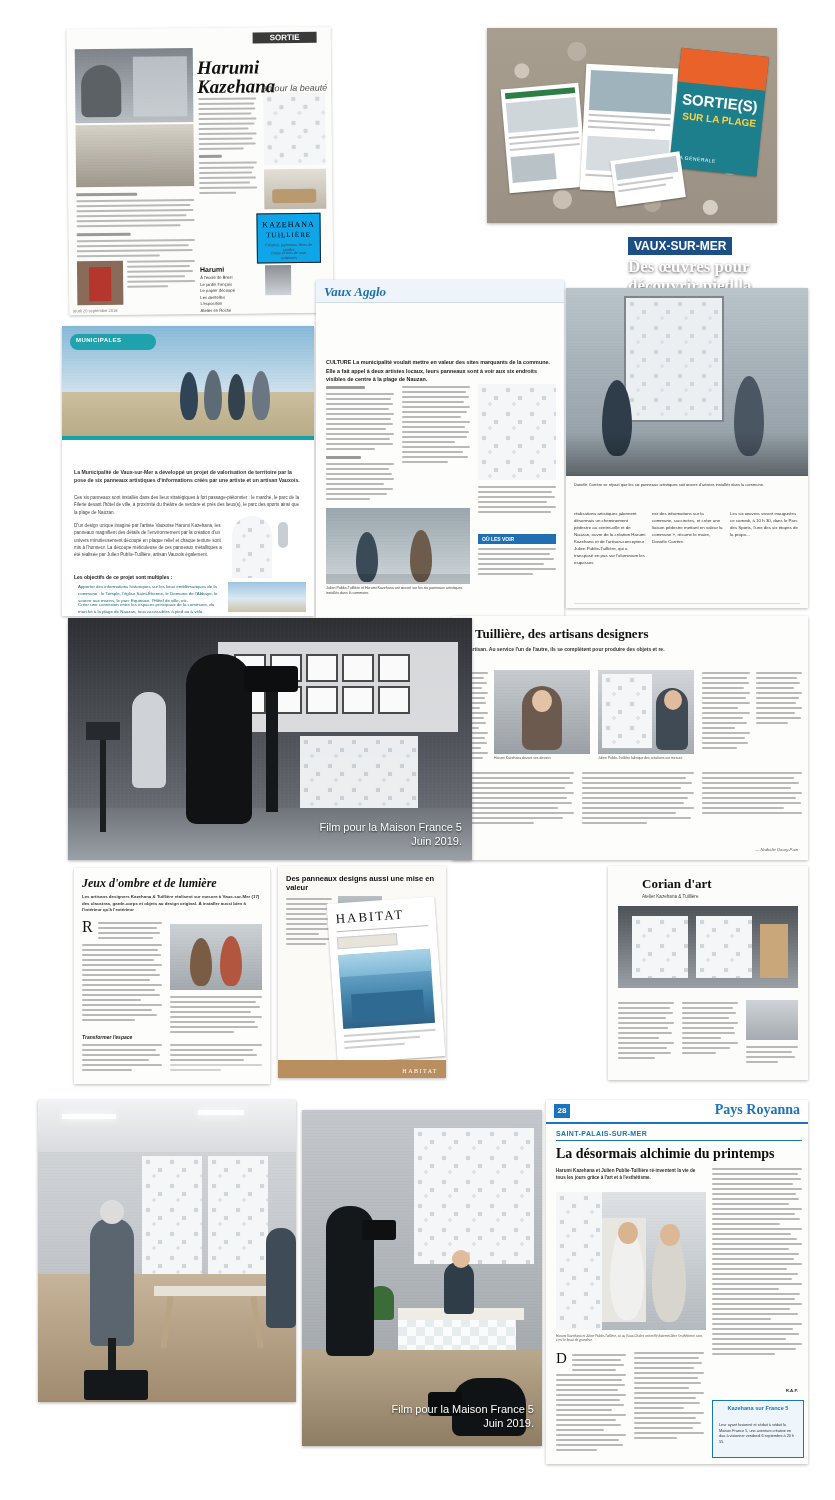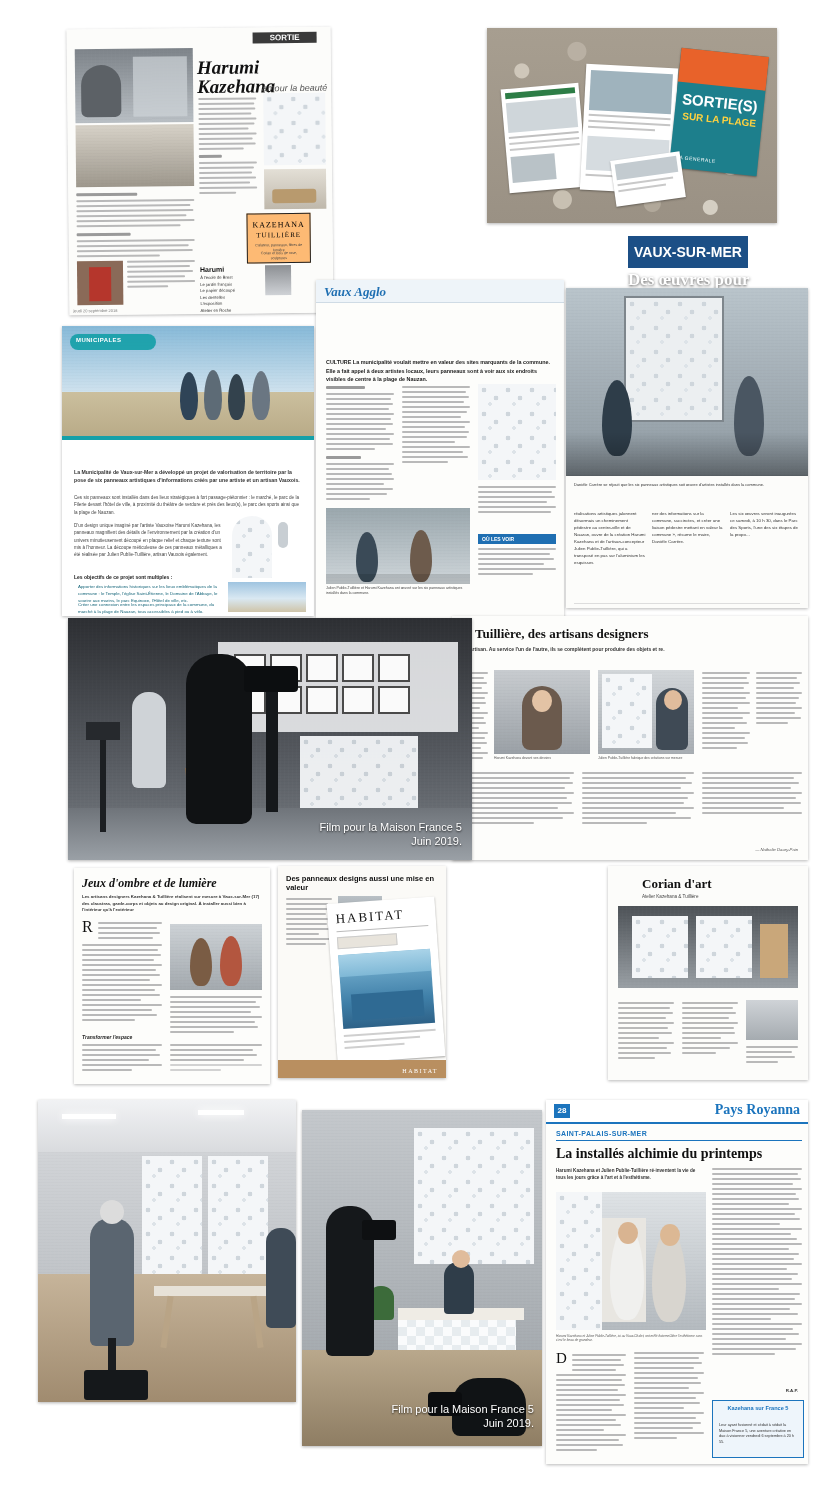--- a/index.html
+++ b/index.html
@@ -125,21 +125,21 @@
       <div class="ln" style="width:88%"></div>
         <div class="ln" style="width:100%"></div>
       <div class="ln" style="width:64%"></div>
     </div>
 
     <div class="imgbox pattern-lace" style="left:196px;top:66px;width:62px;height:72px;"></div>
     <div class="imgbox" style="left:196px;top:142px;width:62px;height:40px;background:linear-gradient(#e3dfd6,#bfb8ab);">
       <div style="position:absolute;left:8px;top:20px;width:44px;height:14px;background:#b89a6e;border-radius:3px;"></div>
     </div>
 
-    <div style="position:absolute;left:178px;top:186px;width:62px;height:48px;border:1px solid #222;background:#fdba74;">
+    <div style="position:absolute;left:188px;top:186px;width:62px;height:48px;border:1px solid #222;background:#0ea5e9;">
       <div style="position:absolute;left:0;top:6px;width:100%;text-align:center;font-family:'Liberation Serif',serif;font-size:8px;letter-spacing:1px;">KAZEHANA</div>
       <div style="position:absolute;left:0;top:17px;width:100%;text-align:center;font-family:'Liberation Serif',serif;font-size:7px;letter-spacing:1px;">TUILLIÈRE</div>
       <div style="position:absolute;left:6px;top:29px;width:50px;font-size:3.6px;color:#444;line-height:1.5;text-align:center;">Créateur, panneaux, filtres de lumière</div>
       <div style="position:absolute;left:6px;top:37px;width:50px;font-size:3.6px;color:#444;line-height:1.5;text-align:center;">Corian et bois de rose, sculptures</div>
     </div>
 
     <div style="position:absolute;left:131px;top:238px;width:60px;">
       <div style="font-size:7px;font-weight:bold;color:#111;margin-bottom:2px;">Harumi</div>
       <div style="font-size:4.2px;color:#333;line-height:1.55;">
         <div>À l'école de Brest</div>
@@ -180,21 +180,21 @@
       <div style="position:absolute;left:6px;bottom:8px;font-size:5px;color:#fff;letter-spacing:.5px;">LA GÉNÉRALE</div>
     </div>
     <div class="leaf" style="left:126px;top:128px;width:70px;height:46px;transform:rotate(-8deg);">
       <div style="position:absolute;left:4px;top:4px;right:4px;height:16px;background:#c3cbd0;"></div>
       <div style="position:absolute;left:4px;top:24px;right:10px;height:2px;background:#c9c9c9;"></div>
       <div style="position:absolute;left:4px;top:30px;right:18px;height:2px;background:#c9c9c9;"></div>
     </div>
   </div>
 
   <div style="position:absolute;left:628px;top:236px;width:180px;">
-    <div class="hdbar" style="display:inline-block;font-size:14px;padding:8px 6px;background:#1c4f86;">VAUX-SUR-MER</div>
+    <div class="hdbar" style="display:inline-block;font-size:12px;padding:2px 6px;background:#1c4f86;">VAUX-SUR-MER</div>
     <div style="font-family:'Liberation Serif',serif;font-size:17px;font-weight:bold;color:#fff;line-height:1.1;margin-top:3px;text-shadow:0 1px 3px rgba(0,0,0,.7);">Des œuvres pour découvrir pied la commune</div>
   </div>
 
   <div class="clip" style="left:62px;top:326px;width:252px;height:290px;">
     <div style="position:absolute;inset:0;background:#ffffff;"></div>
 
     <div class="imgbox grad-sea" style="left:0;top:0;width:252px;height:110px;">
       <div class="noise"></div>
       <div style="position:absolute;left:0;top:66px;width:100%;height:44px;background:linear-gradient(#cbbf9e,#b9ab88);"></div>
       <div class="person" style="left:118px;top:46px;width:18px;height:48px;background:#2f4457;"></div>
@@ -655,21 +655,21 @@
   </div>
 
   <div class="clip" style="left:546px;top:1100px;width:262px;height:364px;background:#fdfdfb;">
     <div style="position:absolute;left:0;top:0;width:100%;height:22px;background:#fff;border-bottom:2px solid #1b74bd;"></div>
     <div style="position:absolute;left:8px;top:4px;width:16px;height:14px;background:#1b74bd;color:#fff;font-size:8px;text-align:center;line-height:14px;font-weight:bold;">28</div>
     <div style="position:absolute;right:8px;top:2px;font-family:'Liberation Serif',serif;font-size:14px;font-weight:bold;color:#1b74bd;">Pays Royanna</div>
 
     <div style="position:absolute;left:10px;top:30px;font-size:7px;font-weight:bold;color:#1b74bd;letter-spacing:.4px;">SAINT-PALAIS-SUR-MER</div>
     <div style="position:absolute;left:10px;top:40px;width:246px;height:1px;background:#1b74bd;"></div>
 
-    <div class="tt" style="left:10px;top:46px;width:246px;font-size:14px;font-family:'Liberation Serif',serif;color:#111;">La installés alchimie du printemps</div>
+    <div class="tt" style="left:10px;top:46px;width:246px;font-size:14px;font-family:'Liberation Serif',serif;color:#111;">La désormais alchimie du printemps</div>
     <div class="sub" style="left:10px;top:68px;width:150px;font-size:4.6px;line-height:1.5;color:#333;font-weight:bold;">Harumi Kazehana et Julien Publie-Tuillière ré-inventent la vie de tous les jours grâce à l'art et à l'esthétisme.</div>
 
     <div class="imgbox" style="left:10px;top:92px;width:150px;height:138px;background:linear-gradient(#dfe3e6,#b4babf);">
       <div class="noise"></div>
       <div class="pattern-lace" style="position:absolute;left:0;top:0;width:46px;height:138px;"></div>
       <div style="position:absolute;left:46px;top:26px;width:44px;height:104px;background:#e8e6e1;"></div>
       <div class="person" style="left:54px;top:34px;width:34px;height:94px;background:#f0f0ee;"></div>
       <div style="position:absolute;left:62px;top:30px;width:20px;height:22px;background:#d9b491;border-radius:50%;"></div>
       <div class="person" style="left:96px;top:38px;width:34px;height:92px;background:#d8d5cf;"></div>
       <div style="position:absolute;left:104px;top:32px;width:20px;height:22px;background:#dcb894;border-radius:50%;"></div>

